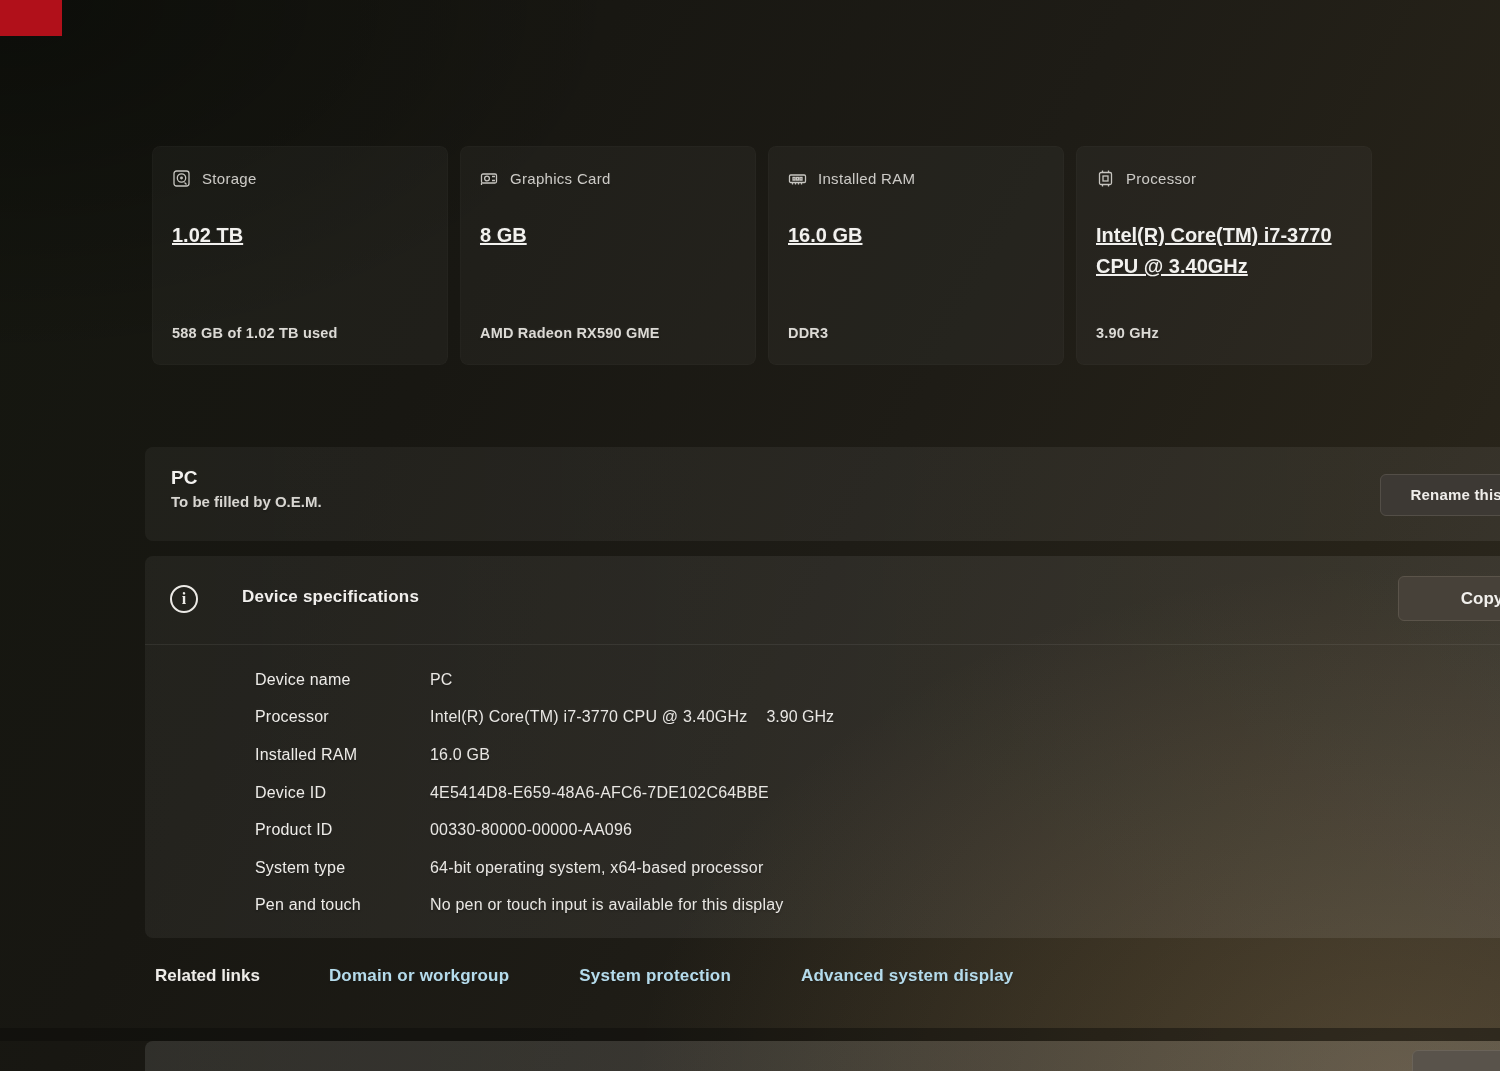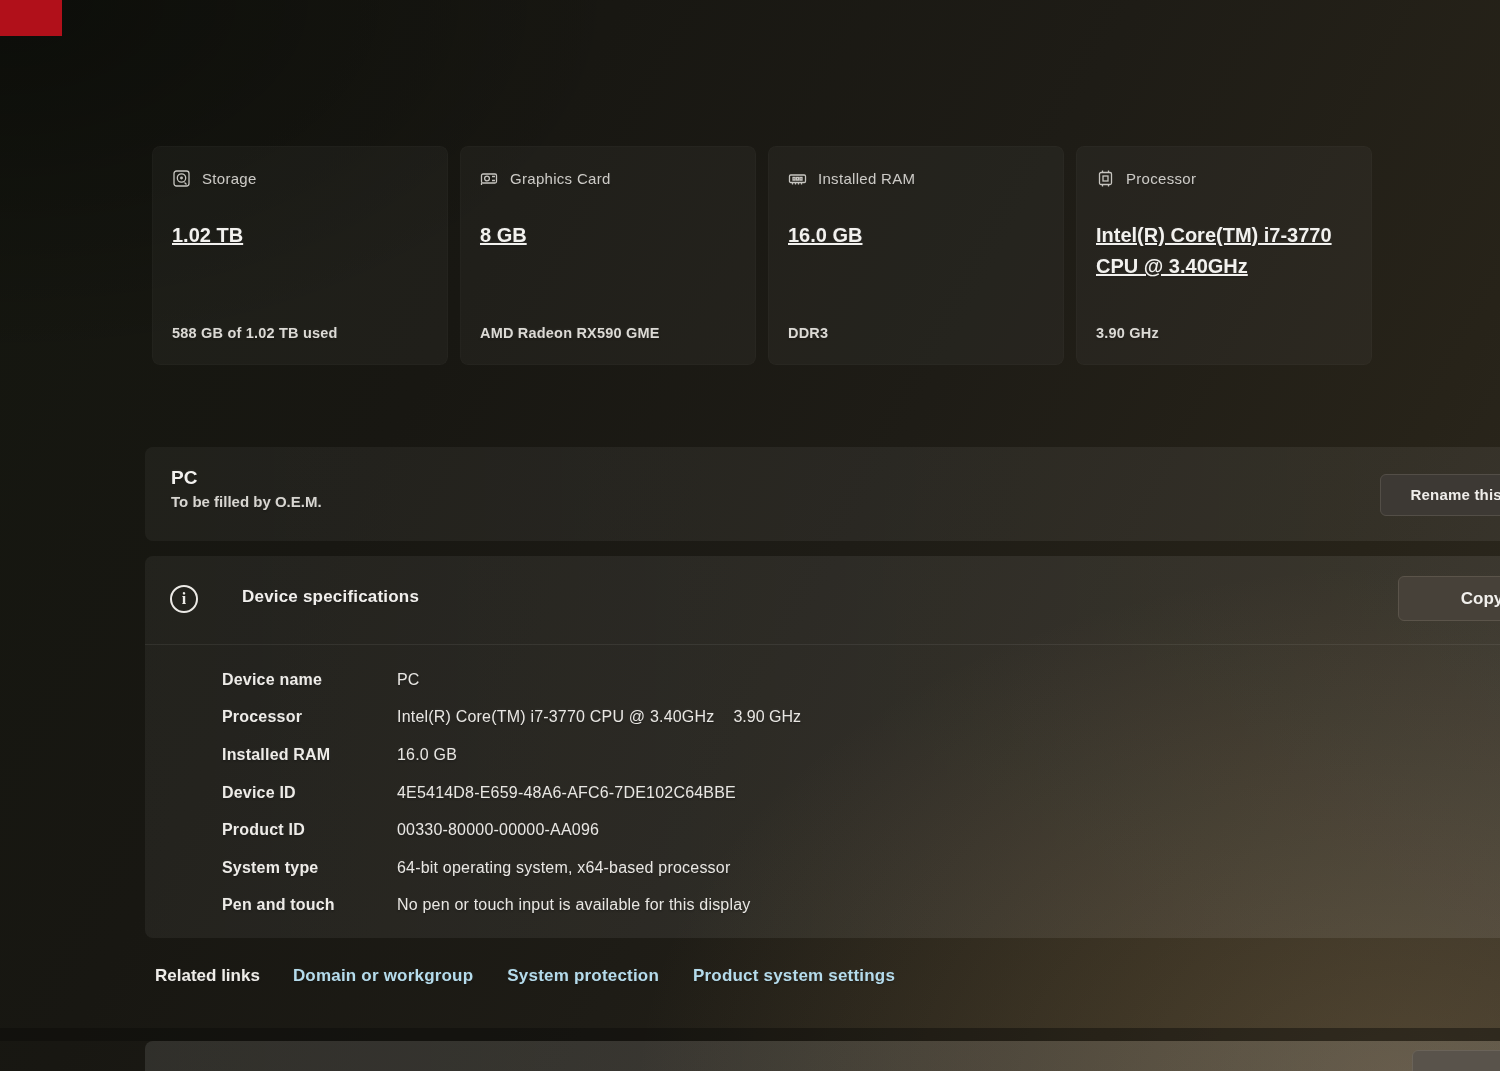--- a/index.html
+++ b/index.html
@@ -62,26 +62,26 @@
     display:flex; align-items:center; justify-content:center; font-family:"Liberation Serif",serif;
   }
   .spec-title { position:absolute; left:83px; top:31px; font-size:17px; font-weight:700; color:#f2f0ed; letter-spacing:0.2px;margin-left:14px; }
   .copy-btn {
     position:absolute; left:1253px; top:20px; width:168px; height:45px;
     background:#474139; border:1px solid #5b544a; border-radius:6px;
     color:#f1efec; font-size:17px; font-weight:700; text-align:center; line-height:43px; cursor:pointer;
   }
   .spec-table { padding:16px 0 0 77px; }
   .spec-row { display:flex; height:37.6px; align-items:center; }
-  .spec-row-label { width:175px; font-size:16px; font-weight:700; color:#eeece8; letter-spacing:0.2px; }
+  .spec-row-label { width:175px; font-size:16px; font-weight:400; color:#eeece8; letter-spacing:0.2px;margin-left:33px; }
   .spec-row-value { font-size:16px; font-weight:400; color:#e9e7e3; letter-spacing:0.2px; }
   .spec-row-extra { font-size:16px; color:#e9e7e3; margin-left:19px; }
 
   
-  .related-row { position:absolute; left:155px; top:966px; display:flex; align-items:baseline; }
+  .related-row { position:absolute; left:155px; top:966px; display:flex; align-items:baseline;gap:36px; }
   .related-title { font-size:17px; font-weight:700; color:#eeecE8; margin-right:33px; }
   .related-link { font-size:17px; font-weight:700; color:#b5dcec; margin-right:34px; cursor:pointer; letter-spacing:0.2px; }
 
   
   .bottom-card { top:1041px; height:70px; background:linear-gradient(90deg, rgba(255,255,255,0.10), rgba(255,255,255,0.13)); }
   .bottom-copy-btn {
     position:absolute; left:1267px; top:9px; width:165px; height:44px;
     background:#59534b; border:1px solid #6a6359; border-radius:6px;
     color:#e6e4df; font-size:15px; font-weight:700; text-align:center; padding-top:6px; cursor:pointer;
   }
@@ -201,21 +201,21 @@
         <span class="spec-row-label txt-glow">Pen and touch</span>
         <span class="spec-row-value txt-glow">No pen or touch input is available for this display</span>
       </div>
     </div>
   </div>
 
   <div class="related-row">
     <span class="related-title txt-glow">Related links</span>
     <span class="related-link txt-glow">Domain or workgroup</span>
     <span class="related-link txt-glow">System protection</span>
-    <span class="related-link txt-glow">Product system settings</span>
+    <span class="related-link txt-glow">Advanced system display</span>
   </div>
 
   <div class="bottom-gap"></div>
 
   <div class="wide-card bottom-card">
     <button class="bottom-copy-btn">Copy</button>
   </div>
 
 </div>
 

